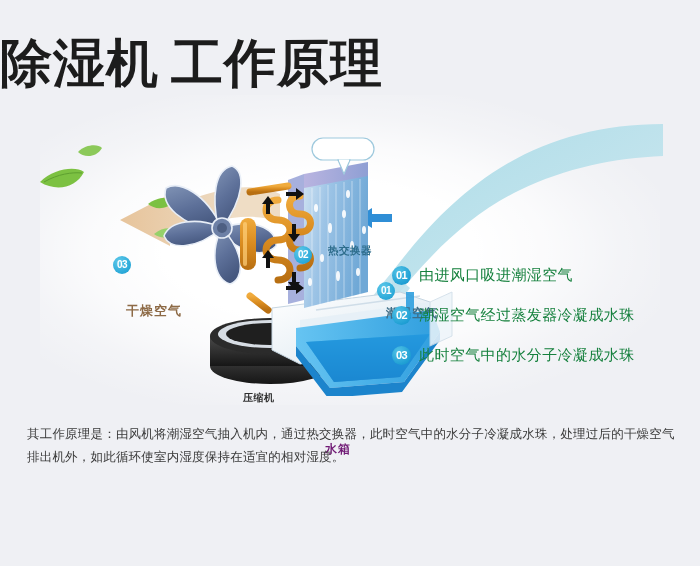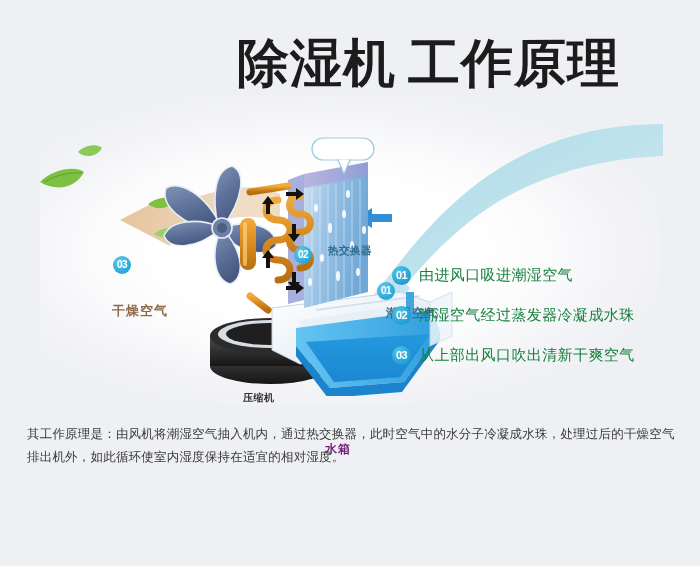--- a/index.html
+++ b/index.html
@@ -21,21 +21,21 @@
     left: 40px; top: 95px; width: 620px; height: 310px;
     background: radial-gradient(ellipse 60% 55% at 45% 50%,
                 #ffffff 0%, #ffffff 42%, rgba(255,255,255,0.72) 62%,
                 rgba(255,255,255,0.30) 80%, rgba(255,255,255,0) 100%);
     pointer-events: none;
   }
 
   
   .title-wrap {
     position: absolute; left: 0; top: 34px; width: 620px;
-    text-align: right;
+    text-align: left;
     white-space: nowrap;
   }
   .title-a, .title-b {
     font-size: 52px;
     line-height: 58px;
     color: #1c1c1c;
     letter-spacing: 1px;
     display: inline;
     vertical-align: middle;
   }
@@ -93,21 +93,21 @@
     letter-spacing: 0.2px;
   }
   .para + .para { margin-top: 27px; }
 
   
   .dlabel {
     position: absolute;
     white-space: nowrap;
     font-weight: 700;
   }
-  .lbl-dry      { left: 112px; top: 206px; font-size: 13px; color: #8d6a46; letter-spacing: 1px; }
+  .lbl-dry      { left: 126px; top: 206px; font-size: 13px; color: #8d6a46; letter-spacing: 1px; }
   .lbl-humid    { left: 386px; top: 209px; font-size: 12px; color: #3f6d86; letter-spacing: 1px; }
   .lbl-hx       { left: 328px; top: 148px; font-size: 10.5px; color: #2e6d8c; letter-spacing: 0.5px; }
   .lbl-comp     { left: 243px; top: 295px; font-size: 10px; color: #2f2f2f; letter-spacing: 0.5px; }
   .lbl-tank     { left: 325px; top: 345px; font-size: 12px; color: #701a75; letter-spacing: 1px; }
 
   .dbadge {
     position: absolute;
     width: 18px; height: 18px; border-radius: 50%;
     background: radial-gradient(circle at 35% 30%, #5ec9ea 0%, #29a8d8 70%, #1d93c4 100%);
     color: #fff; font-size: 10px; font-weight: 700;
@@ -316,21 +316,21 @@
     <div class="step">
       <span class="badge">01</span>
       <span class="step-text">由进风口吸进潮湿空气</span>
     </div>
     <div class="step">
       <span class="badge">02</span>
       <span class="step-text">潮湿空气经过蒸发器冷凝成水珠</span>
     </div>
     <div class="step">
       <span class="badge">03</span>
-      <span class="step-text">从上部出风口吹出清新干爽空气</span>
+      <span class="step-text">此时空气中的水分子冷凝成水珠</span>
     </div>
   </div>
 
   <div class="copy">
     <p class="para">其工作原理是：由风机将潮湿空气抽入机内，通过热交换器，此时空气中的水分子冷凝成水珠，处理过后的干燥空气排出机外，如此循环使室内湿度保持在适宜的相对湿度。</p>
   </div>
 
 </div>
 
 </body></html>

